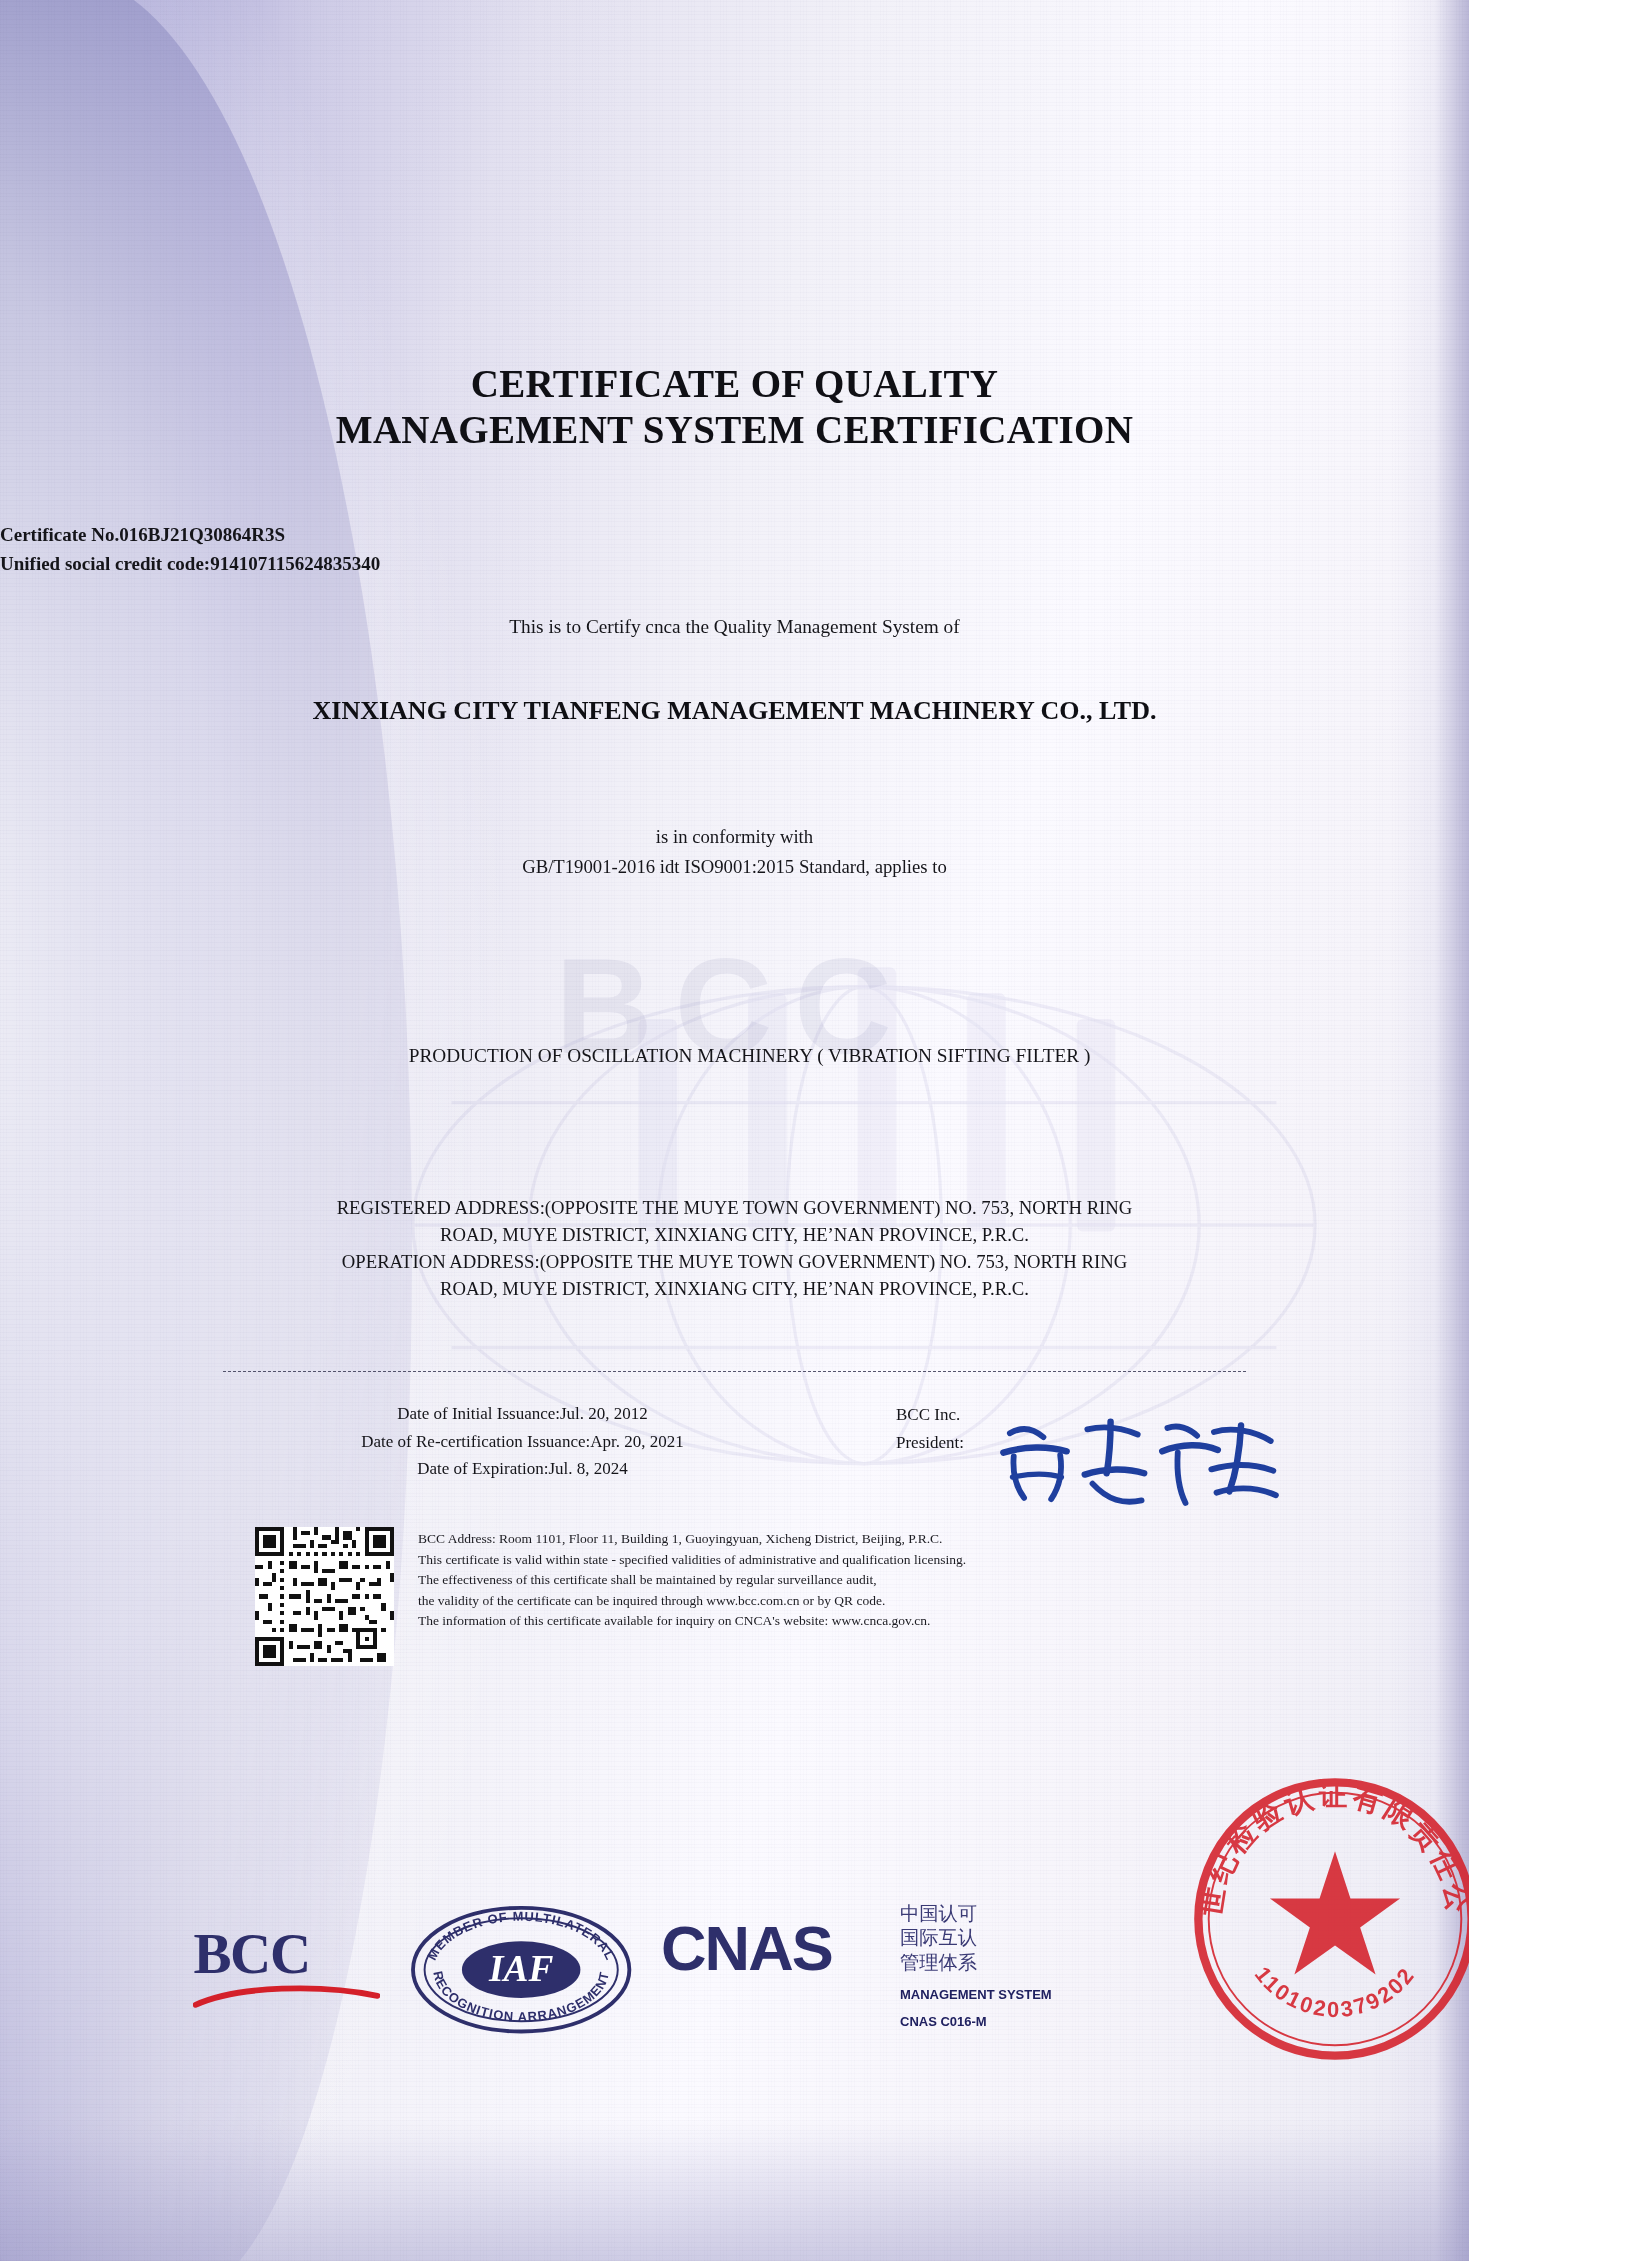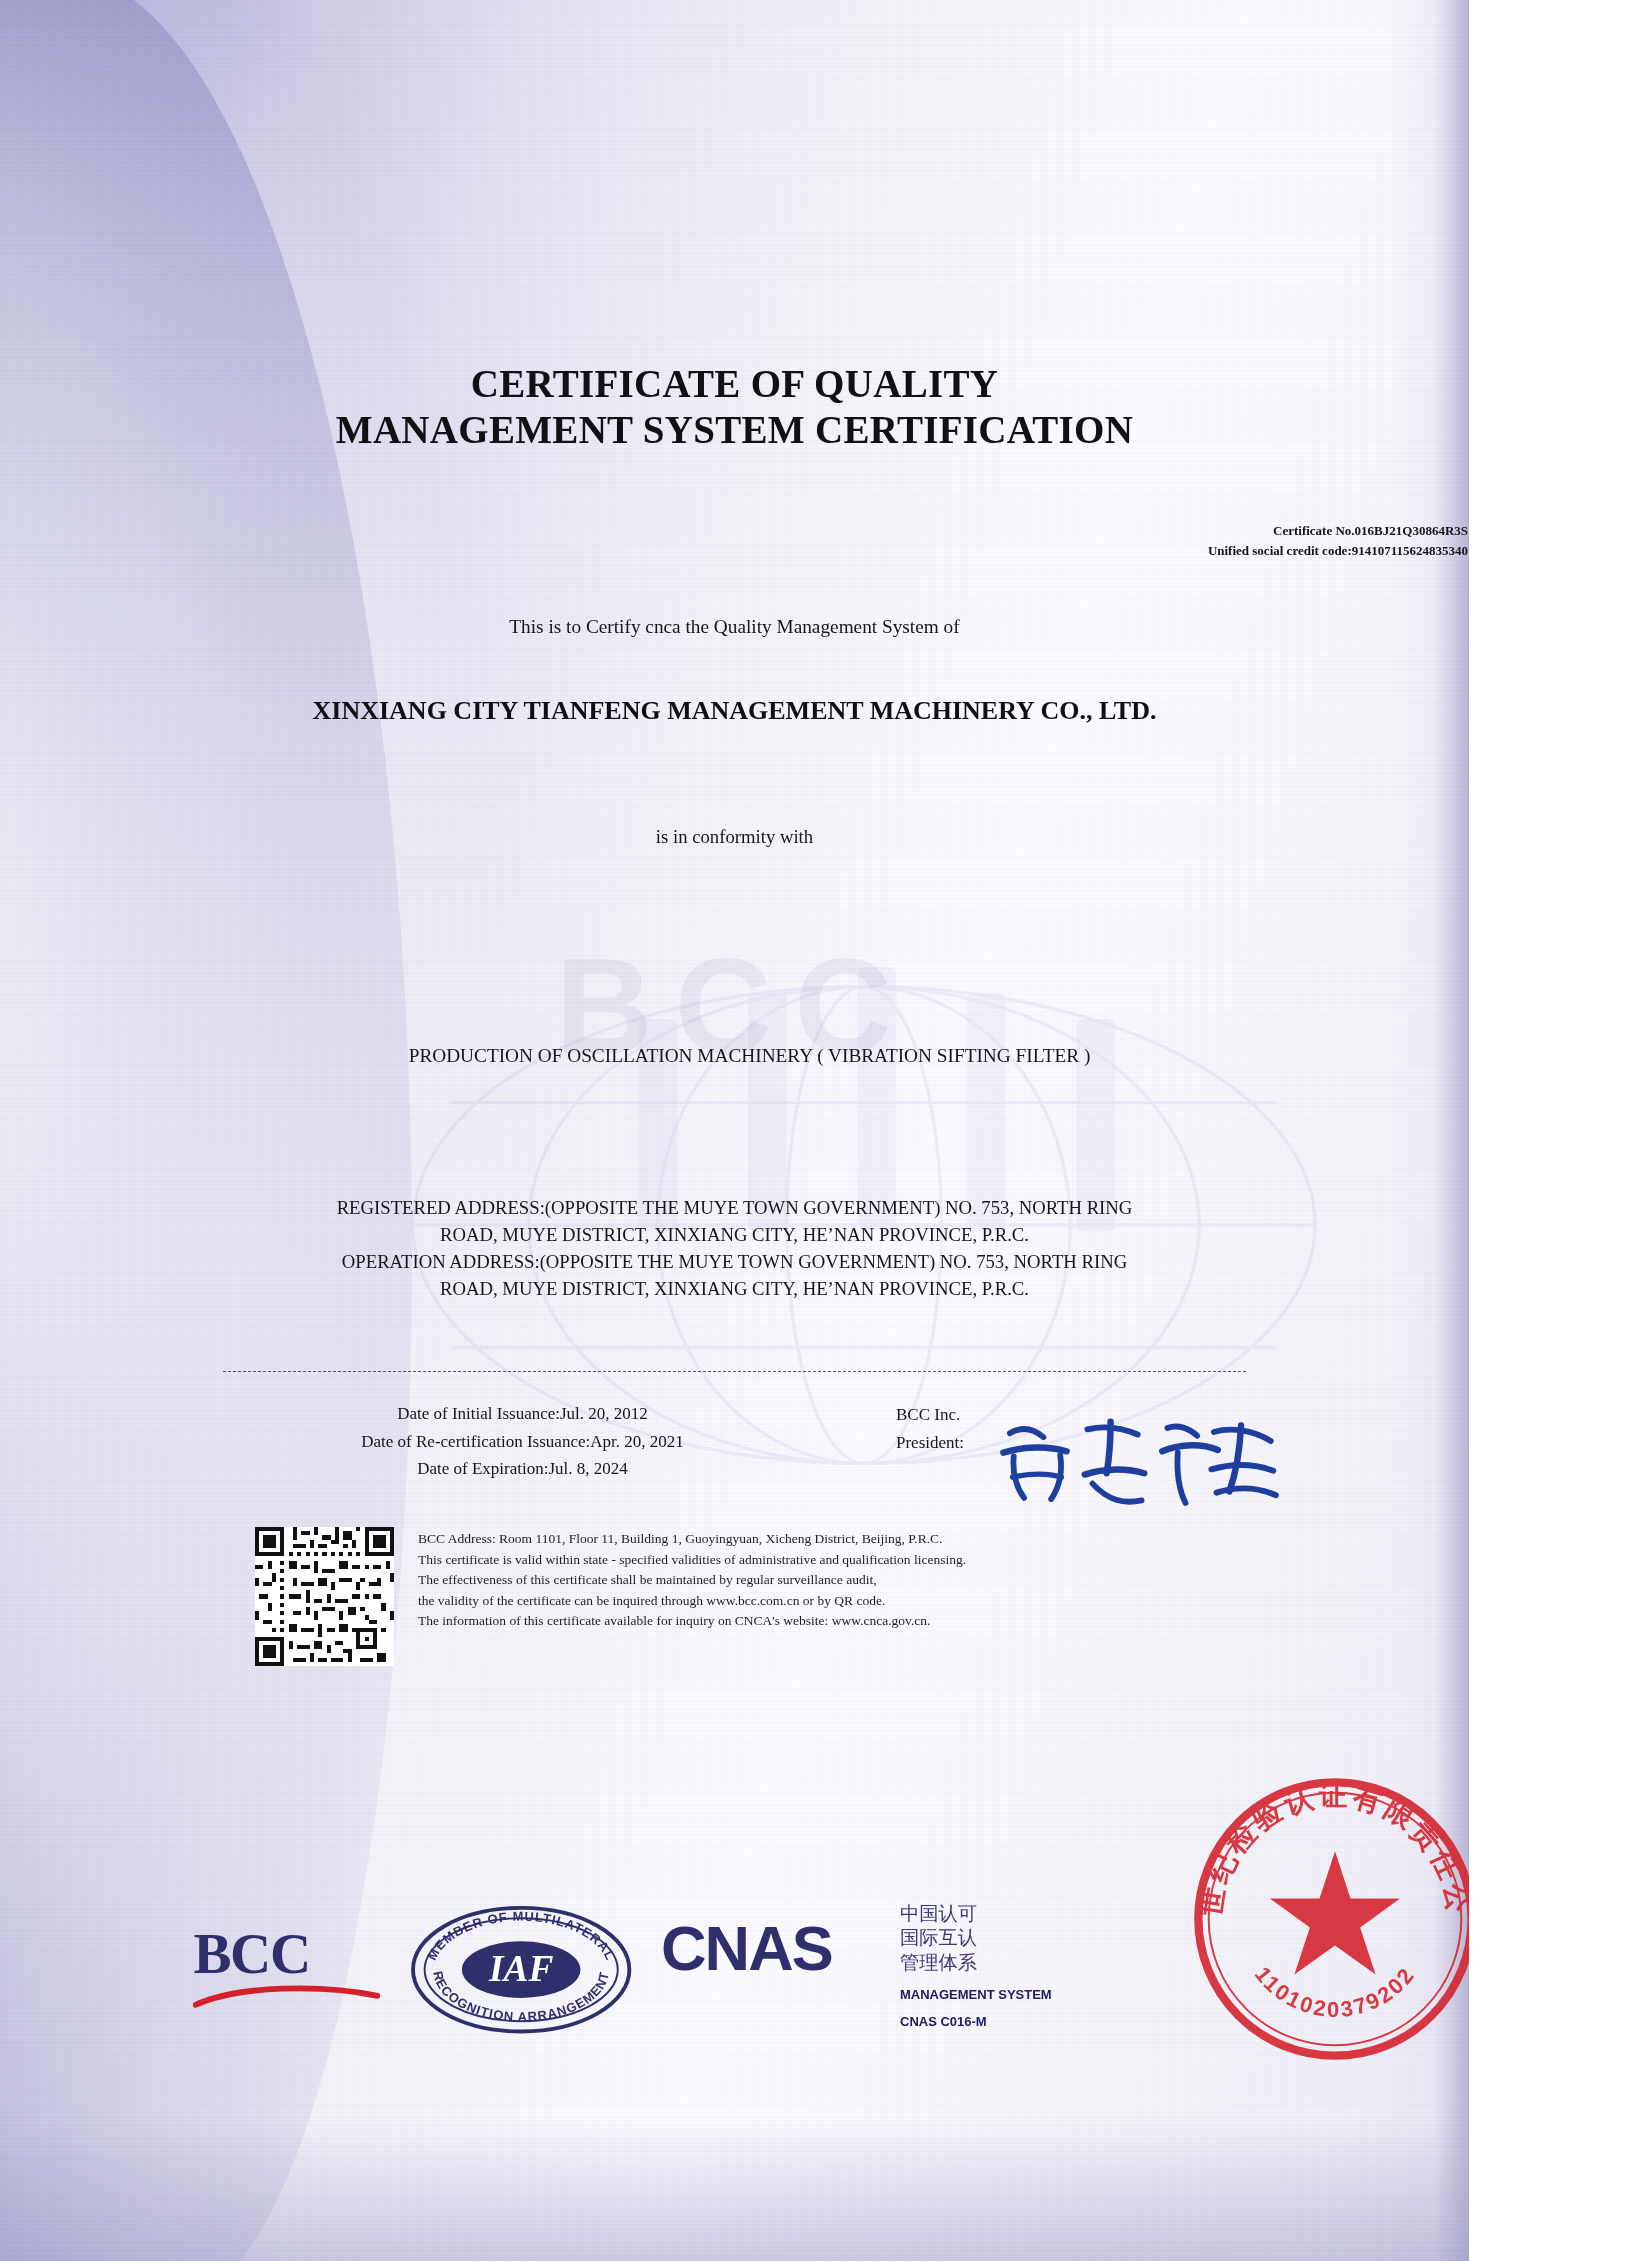--- a/index.html
+++ b/index.html
@@ -102,24 +102,24 @@
     font-size: 39px;
     font-weight: bold;
     line-height: 1.18;
     letter-spacing: 0.3px;
     color: #101015;
   }
   .title .l2 { display: block; }
 
   .cert-no-block {
     position: absolute;
-    left: 0; right: 1px;
+    left: 0; right: 16px;
     top: 521px;
-    text-align: right;
-    font-size: 13px;
+    text-align: left;
+    font-size: 19px;
     font-weight: bold;
     line-height: 1.5;
     color: #15151a;
   }
 
   .certify-line {
     position: absolute;
     left: 0; right: 0;
     top: 616px;
     text-align: center;
@@ -378,20 +378,21 @@
       <div>Certificate No.016BJ21Q30864R3S</div>
       <div>Unified social credit code:914107115624835340</div>
     </div>
 
     <div class="certify-line">This is to Certify cnca the Quality Management System of</div>
 
     <div class="company">XINXIANG CITY TIANFENG MANAGEMENT MACHINERY CO., LTD.</div>
 
     <div class="conformity">
       <div>is in conformity with</div>
+      <div>GB/T19001-2016 idt ISO9001:2015 Standard, applies to</div>
     </div>
 
     <div class="scope">PRODUCTION OF OSCILLATION MACHINERY ( VIBRATION SIFTING FILTER )</div>
 
     <div class="addresses">
       <div>REGISTERED ADDRESS:(OPPOSITE THE MUYE TOWN GOVERNMENT) NO. 753, NORTH RING</div>
       <div>ROAD, MUYE DISTRICT, XINXIANG CITY, HE’NAN PROVINCE, P.R.C.</div>
       <div>OPERATION ADDRESS:(OPPOSITE THE MUYE TOWN GOVERNMENT) NO. 753, NORTH RING</div>
       <div>ROAD, MUYE DISTRICT, XINXIANG CITY, HE’NAN PROVINCE, P.R.C.</div>
     </div>

